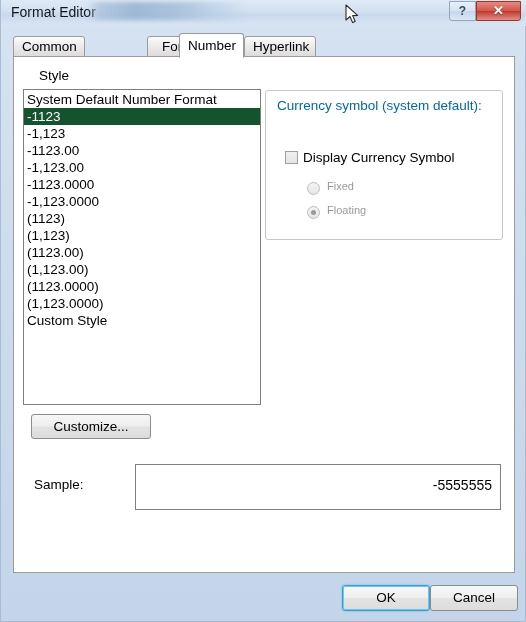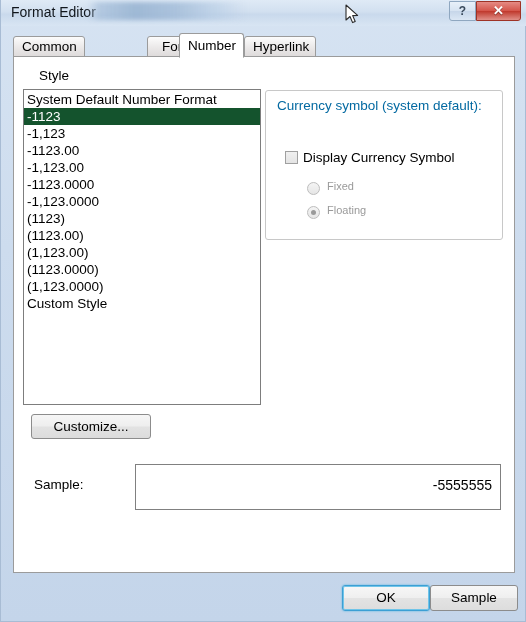--- a/index.html
+++ b/index.html
@@ -321,20 +321,21 @@
   <div id="style-label">Style</div>
   <div id="style-list">
     <div class="list-item">System Default Number Format</div>
     <div class="list-item selected">-1123</div>
     <div class="list-item">-1,123</div>
     <div class="list-item">-1123.00</div>
     <div class="list-item">-1,123.00</div>
     <div class="list-item">-1123.0000</div>
     <div class="list-item">-1,123.0000</div>
     <div class="list-item">(1123)</div>
+    <div class="list-item">(1,123)</div>
     <div class="list-item">(1123.00)</div>
     <div class="list-item">(1,123.00)</div>
     <div class="list-item">(1123.0000)</div>
     <div class="list-item">(1,123.0000)</div>
     <div class="list-item">Custom Style</div>
   </div>
 
   <div id="btn-customize">Customize...</div>
 
   <div id="currency-group"></div>
@@ -354,19 +355,19 @@
     </div>
     <div class="radio-label">Floating</div>
   </div>
 
   <div id="sample-label">Sample:</div>
   <div id="sample-box">
     <div id="sample-value">-5555555</div>
   </div>
 
   <div class="footer-btn" id="btn-ok">OK</div>
-  <div class="footer-btn" id="btn-cancel">Sample</div>
+  <div class="footer-btn" id="btn-cancel">Cancel</div>
 
   <svg id="cursor" viewBox="0 0 16 22">
     <path d="M1,1 L1,16 L5,12.5 L7.6,18.6 L10.2,17.5 L7.7,11.6 L12.6,11.4 Z" fill="#ffffff" stroke="#2b2b2b" stroke-width="1.1" stroke-linejoin="round"></path>
   </svg>
 
 </div>
 
 </body></html>

